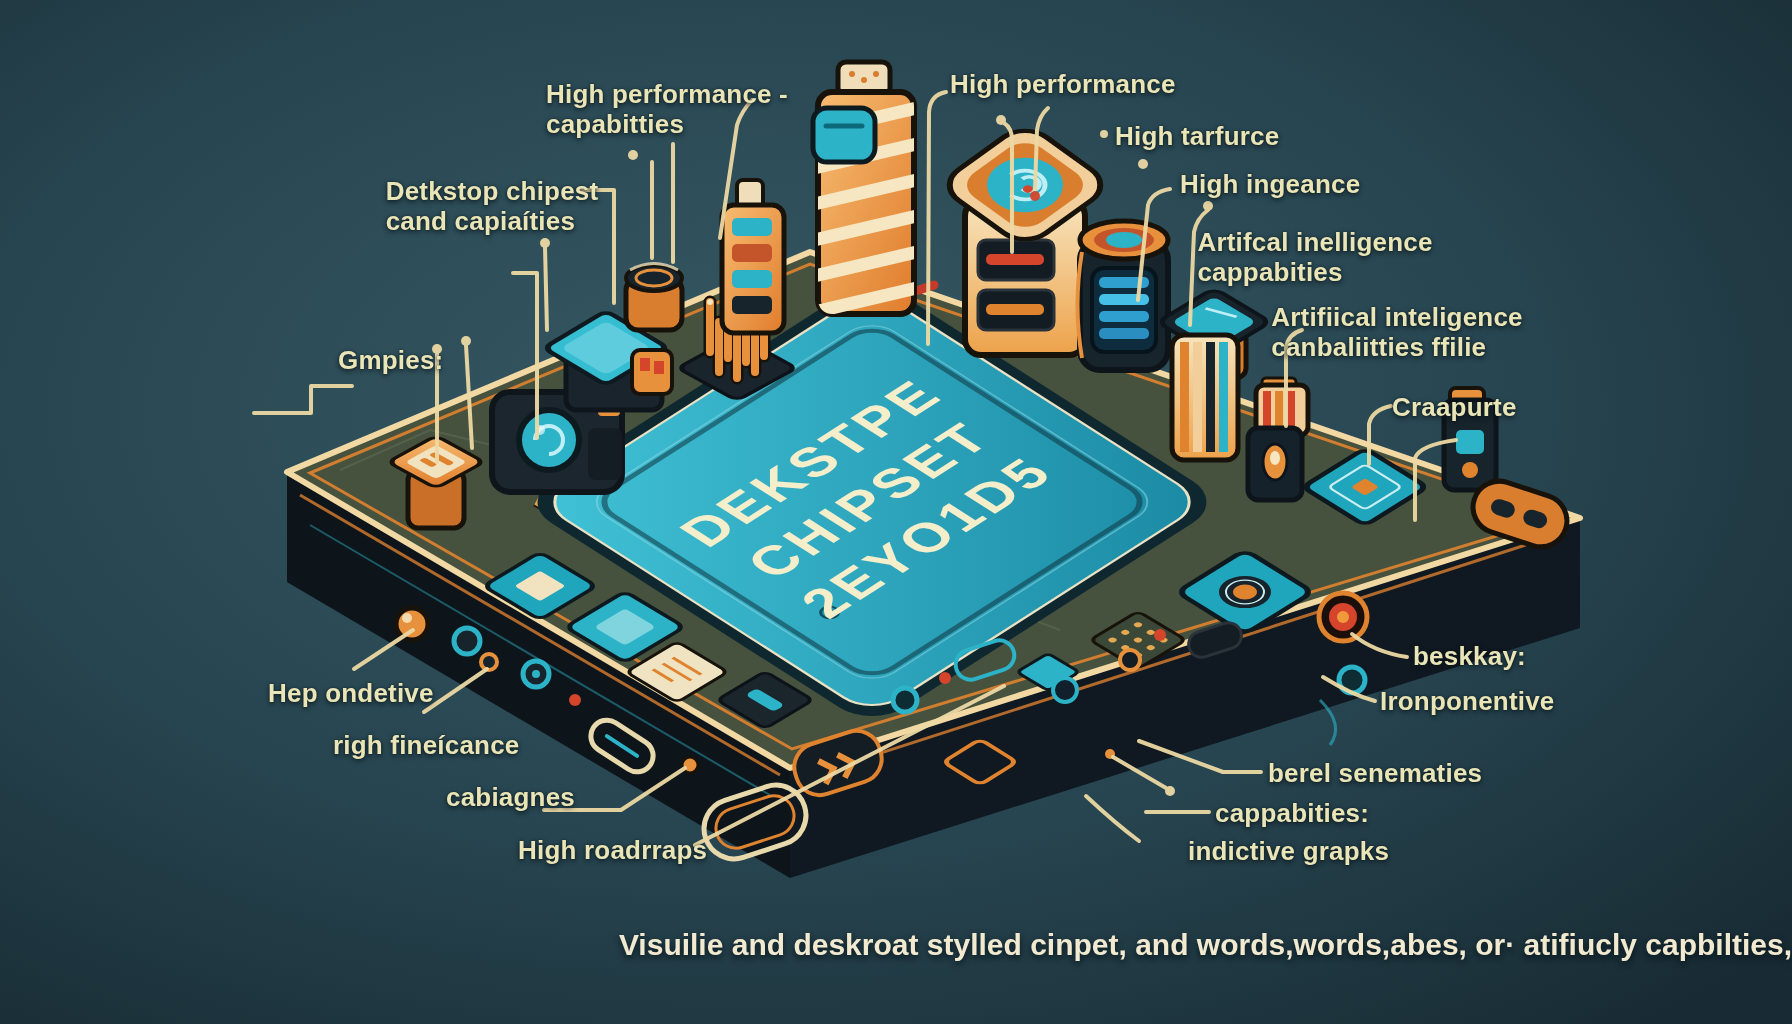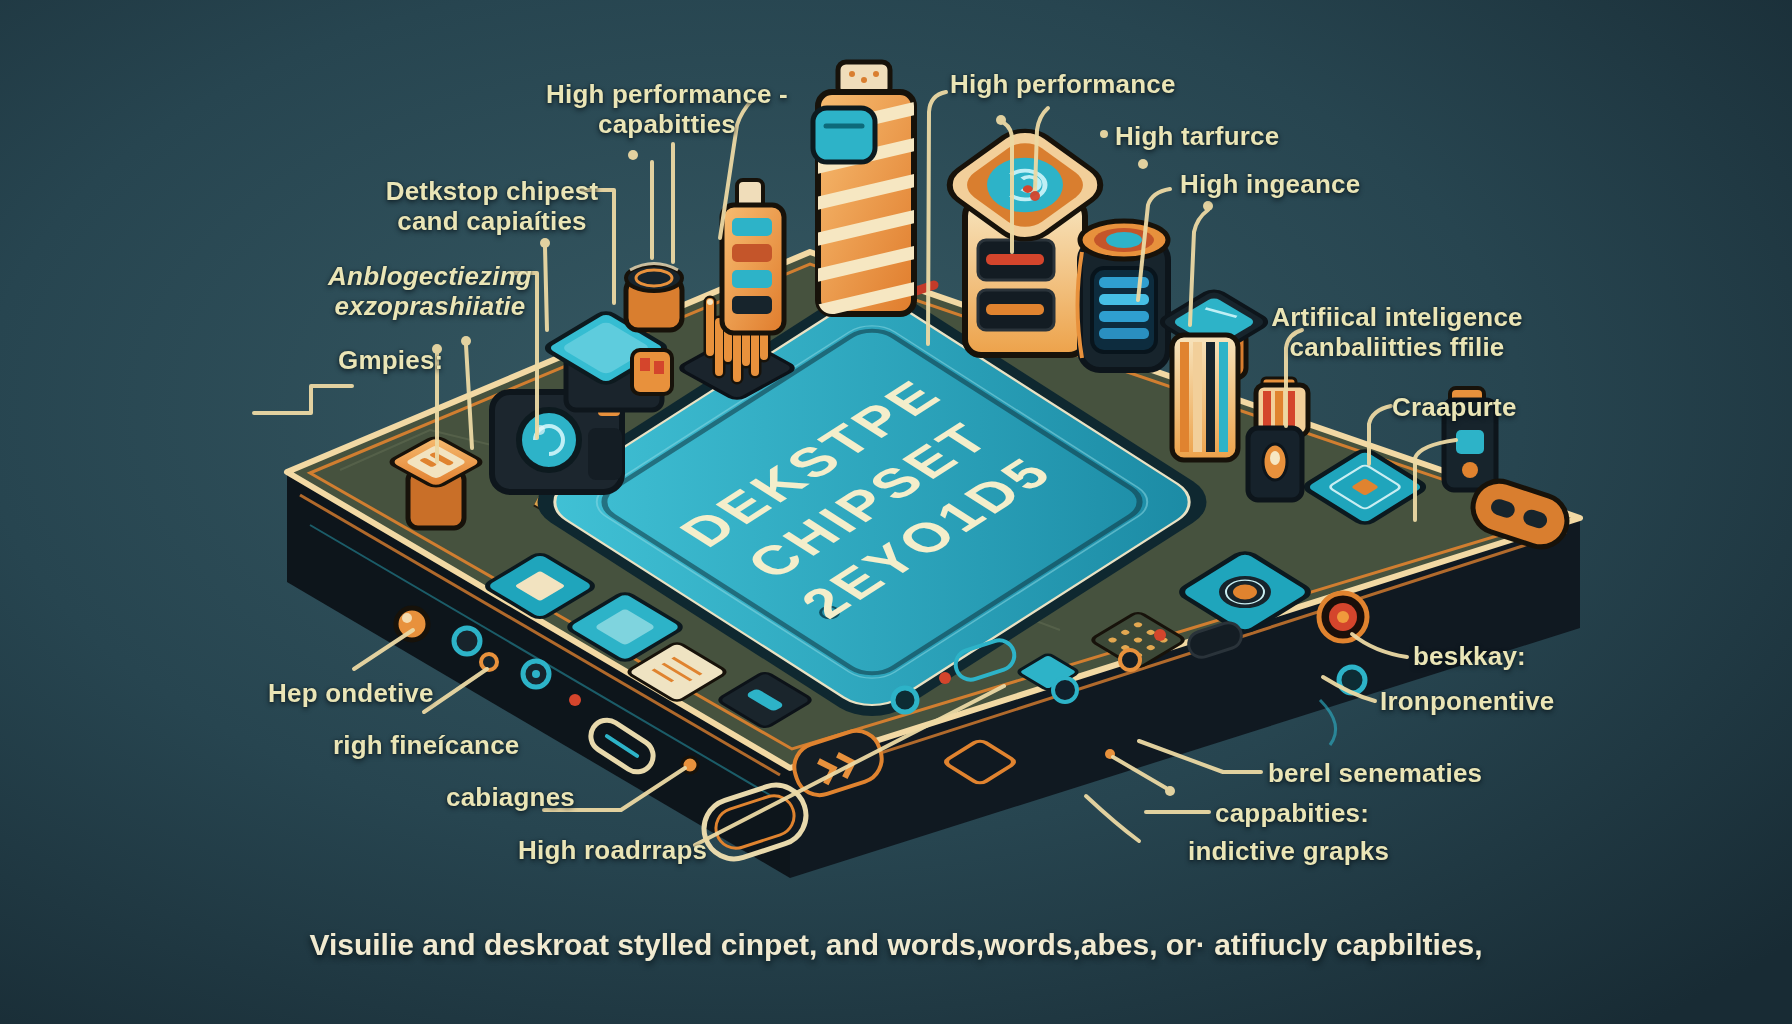--- a/index.html
+++ b/index.html
@@ -2,23 +2,23 @@
 <html><head>
 <meta charset="utf-8">
 <style>
   html,body{margin:0;padding:0;background:#16262e;}
   #stage{position:relative;width:1792px;height:1024px;overflow:hidden;
          font-family:"Liberation Sans",sans-serif;}
   #scene{position:absolute;left:0;top:0;}
   .callout{position:absolute;color:#eae5b6;font-weight:bold;font-size:26px;line-height:1.14;
            white-space:pre-line;letter-spacing:.2px;
            text-shadow:0 2px 5px rgba(8,18,24,.8),0 0 2px rgba(8,18,24,.6);}
-  .center{transform:translateX(-50%);text-align:center;width:max-content;}
+  .center{transform:translateX(-50%);width:max-content;}
   .italic{font-style:italic;}
-  .caption-wrap{position:absolute;left:0;top:926px;width:1792px;text-align:center;
+  .caption-wrap{position:absolute;left:0;top:926px;width:1792px;text-align:right;
                 color:#f1ead0;font-weight:bold;font-size:30px;line-height:1.25;
                 text-shadow:0 3px 6px rgba(5,15,20,.85);}
   .chip-label{font-weight:bold;letter-spacing:5px;fill:#f4eecb;font-size:64px;
               font-family:"Liberation Sans",sans-serif;}
 </style>
 </head>
 <body>
 
 <div id="stage">
 
@@ -369,26 +369,26 @@
     <circle cx="1170" cy="791" r="5" fill="#ecd9a4" stroke="none"></circle>
     <path d="M1146,812 L1209,812"></path>
     <path d="M1086,796 Q1116,824 1139,841"></path>
   </g>
 </svg>
 
 <div class="callout center" style="left:667px;top:80px">High performance -
 capabitties</div>
 <div class="callout center" style="left:492px;top:177px">Detkstop chipest
 cand capiaíties</div>
-<div class="callout center italic" style="left:430px;top:262px">Anblogectiezing
-exzoprashiiatie</div>
 <div class="callout" style="left:338px;top:346px">Gmpies:</div>
 <div class="callout" style="left:950px;top:70px">High performance</div>
 <div class="callout" style="left:1115px;top:122px">High tarfurce</div>
 <div class="callout" style="left:1180px;top:170px">High ingeance</div>
+<div class="callout center" style="left:1315px;top:228px">Artifcal inelligence
+cappabities</div>
 <div class="callout center" style="left:1397px;top:303px">Artifiical inteligence
 canbaliitties ffilie</div>
 <div class="callout" style="left:1392px;top:393px">Craapurte</div>
 <div class="callout" style="left:268px;top:679px">Hep ondetive</div>
 <div class="callout" style="left:333px;top:731px">righ fineícance</div>
 <div class="callout" style="left:446px;top:783px">cabiagnes</div>
 <div class="callout" style="left:518px;top:836px">High roadrraps</div>
 <div class="callout" style="left:1413px;top:642px">beskkay:</div>
 <div class="callout" style="left:1380px;top:687px">Ironponentive</div>
 <div class="callout" style="left:1268px;top:759px">berel senematies</div>

